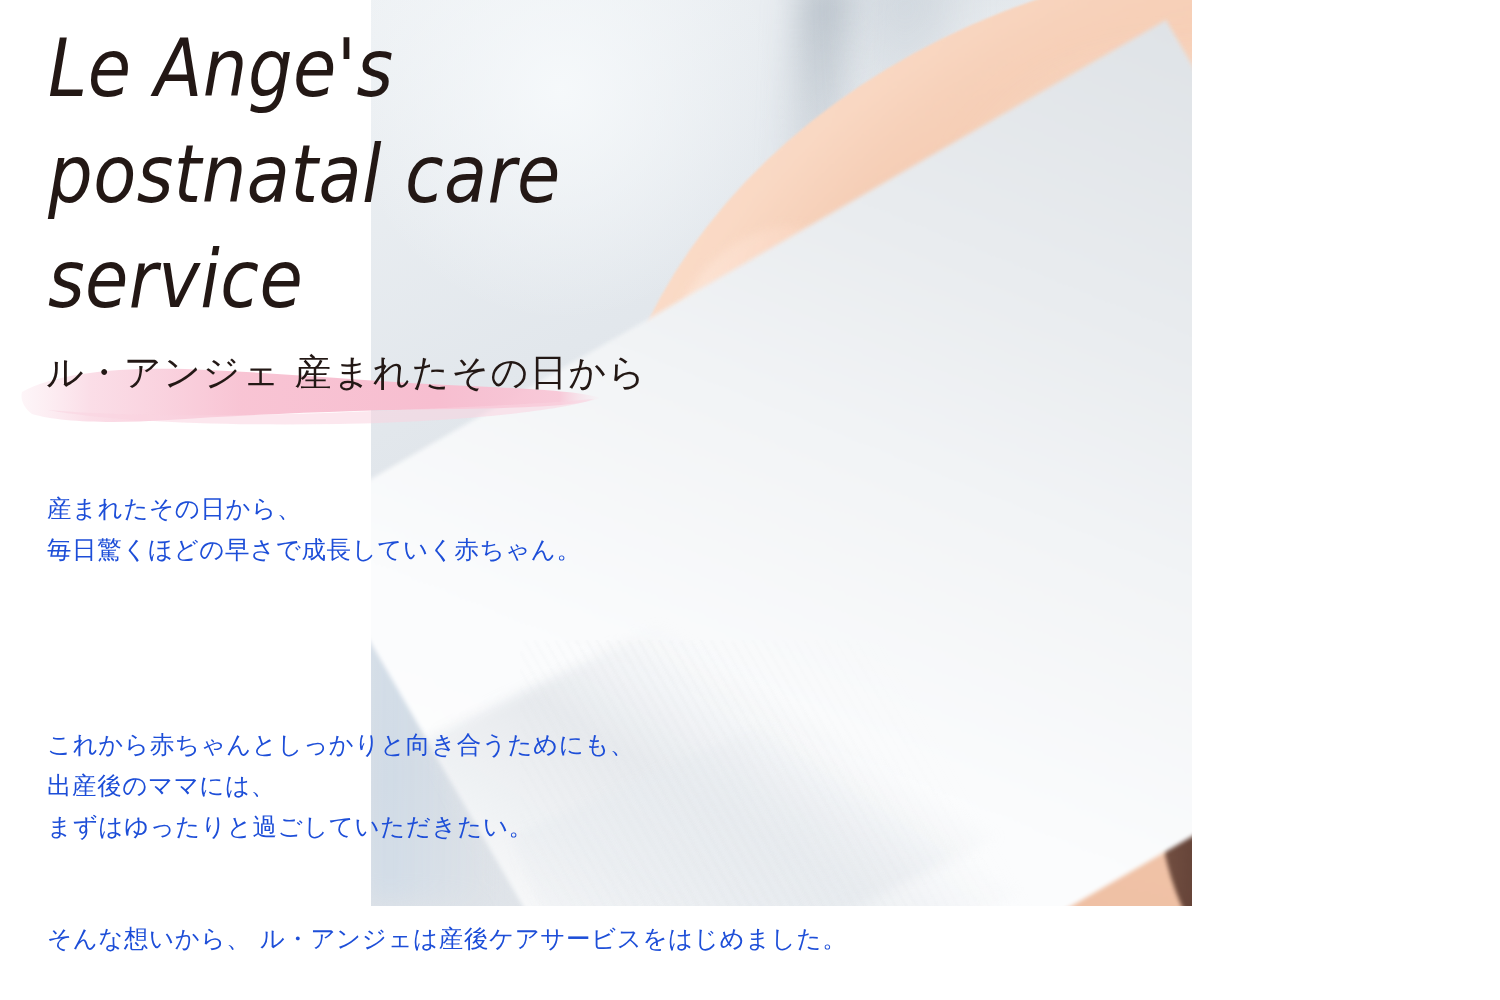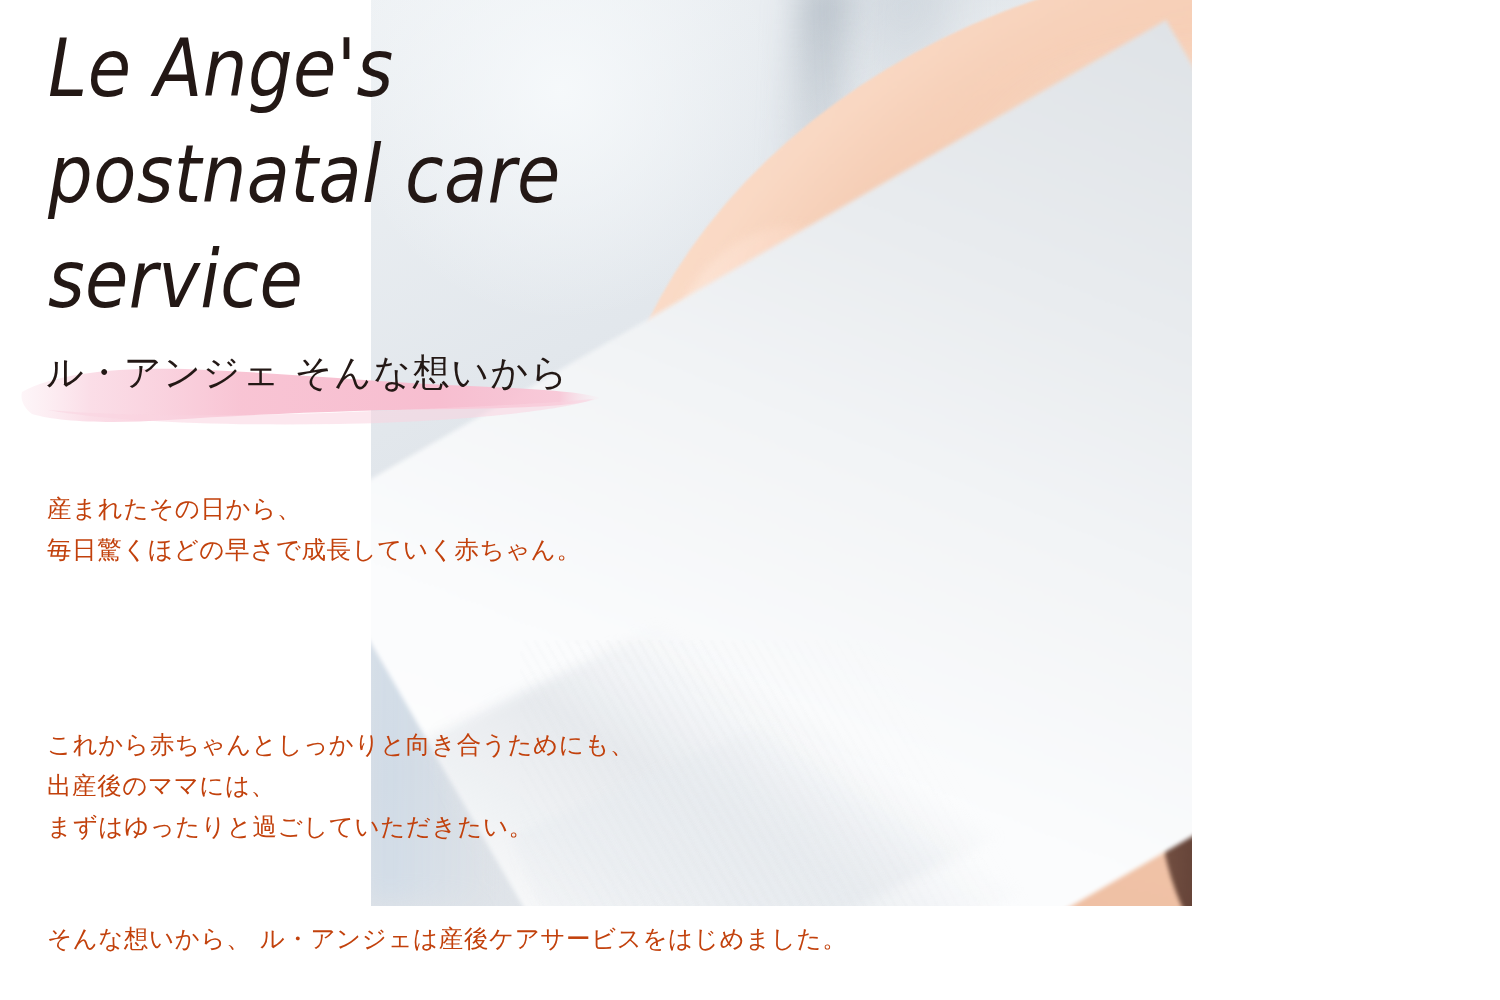--- a/index.html
+++ b/index.html
@@ -301,21 +301,21 @@
   }
 
   .body-block {
     position:absolute;
     left:47px;
     font-family:"DejaVu Sans", sans-serif;
     font-weight:400;
     font-size:24.5px;
     line-height:41px;
     letter-spacing:.6px;
-    color:#c2410c;
+    color:#1d4ed8;
     white-space:pre-line;
   }
   #blk1 { top:488px; }
   #blk2 { top:606px; }
   #blk3 { top:724px; }
   #blk4 { top:918px;text-align:center; }
 </style>
 </head>
 <body>
 
@@ -373,21 +373,21 @@
           <stop offset="38%" stop-color="#f8c3d3" stop-opacity="0.98"></stop>
           <stop offset="72%" stop-color="#f7bed0" stop-opacity="1"></stop>
           <stop offset="93%" stop-color="#f8c6d6" stop-opacity="0.92"></stop>
           <stop offset="100%" stop-color="#fbe0ea" stop-opacity="0.10"></stop>
         </linearGradient>
       </defs>
       <path d="M4,40 C40,20 110,14 190,18 C280,22 360,30 452,34 C520,37 566,40 582,46 C568,53 512,56 440,57 C340,58 240,62 150,68 C92,72 40,70 14,62 C6,56 2,48 4,40 Z" fill="url(#pinkg)"></path>
       <path d="M30,58 C120,66 250,64 380,58 C450,55 520,52 576,47 C540,60 430,70 320,72 C210,74 96,70 30,58 Z" fill="#f9d4e0" opacity="0.55"></path>
     </svg>
 
-    <div class="subtitle">ル・アンジェ そんな想いから</div>
+    <div class="subtitle">ル・アンジェ 産まれたその日から</div>
 
     <p class="body-block" id="blk1">産まれたその日から、
 毎日驚くほどの早さで成長していく赤ちゃん。</p>
 
 
     <p class="body-block" id="blk3">これから赤ちゃんとしっかりと向き合うためにも、
 出産後のママには、
 まずはゆったりと過ごしていただきたい。</p>
 
     <p class="body-block" id="blk4">そんな想いから、 ル・アンジェは産後ケアサービスをはじめました。</p>

